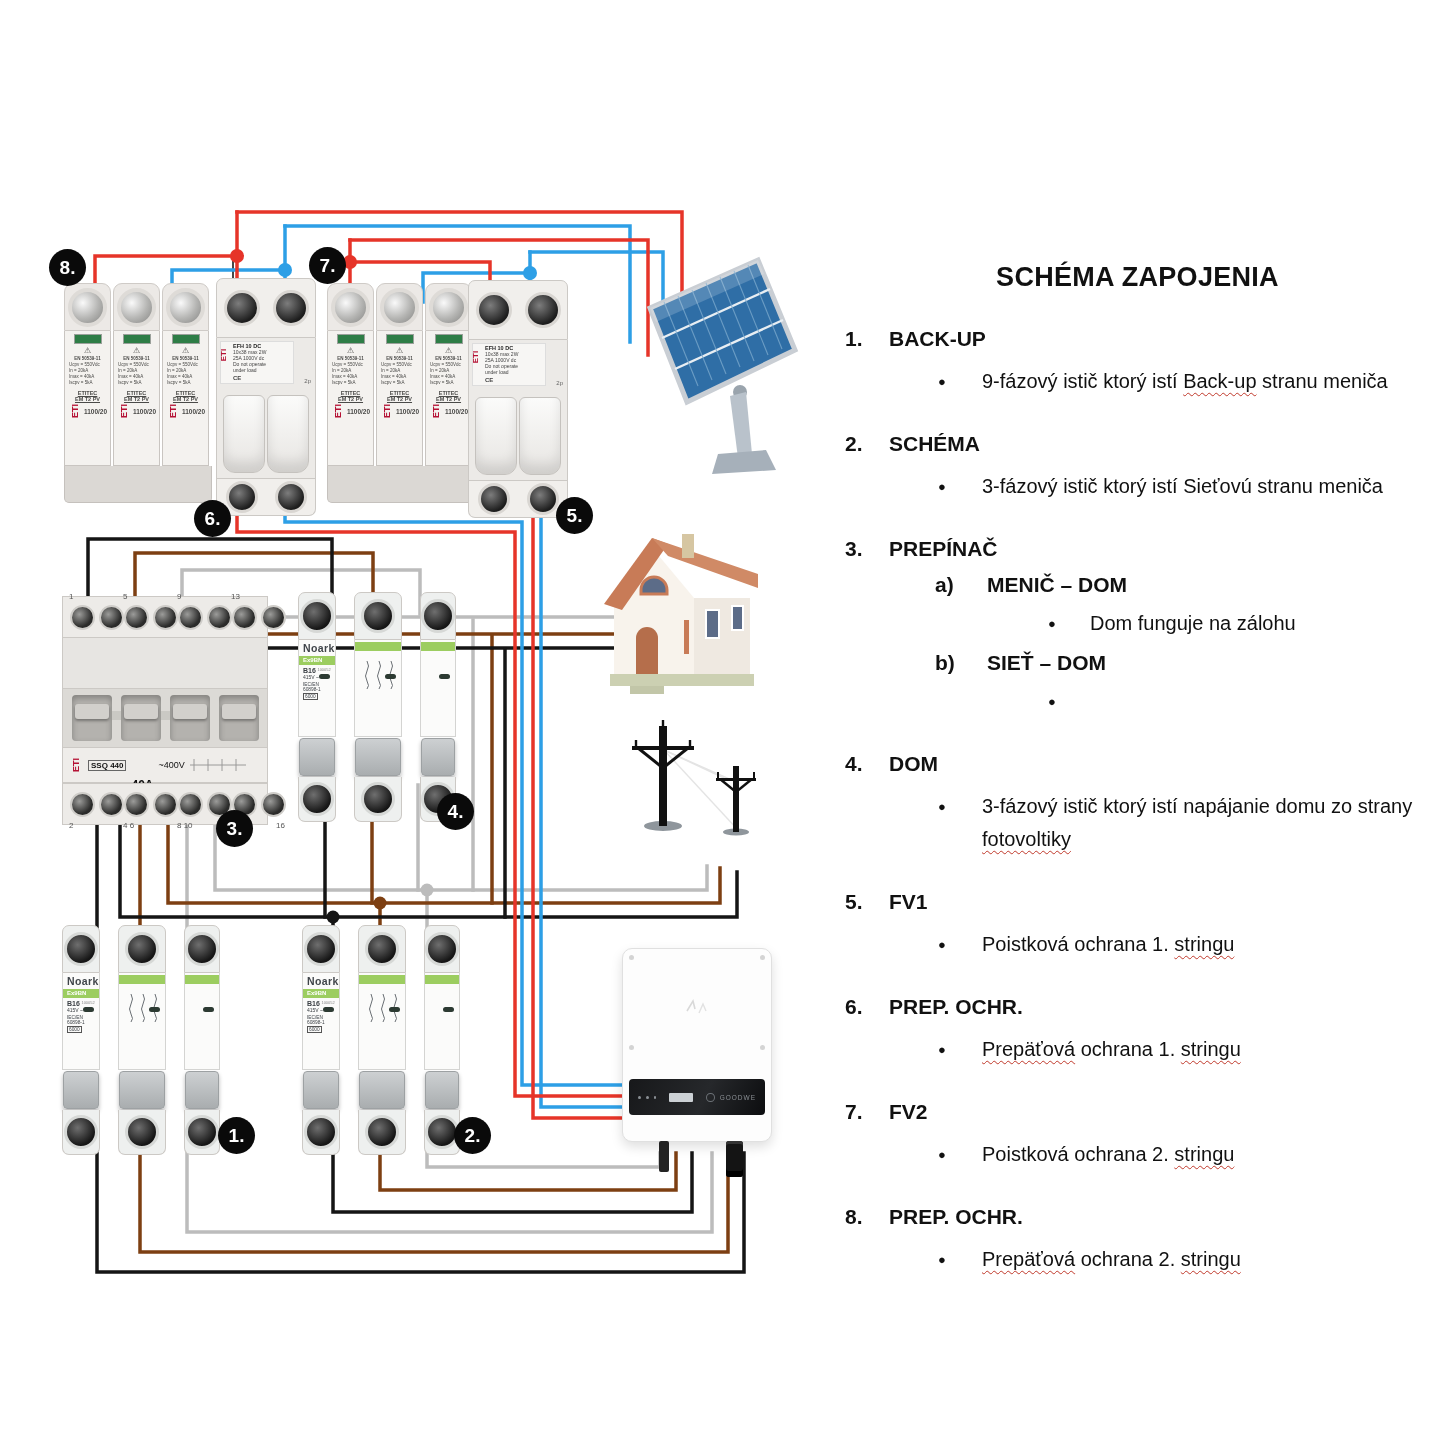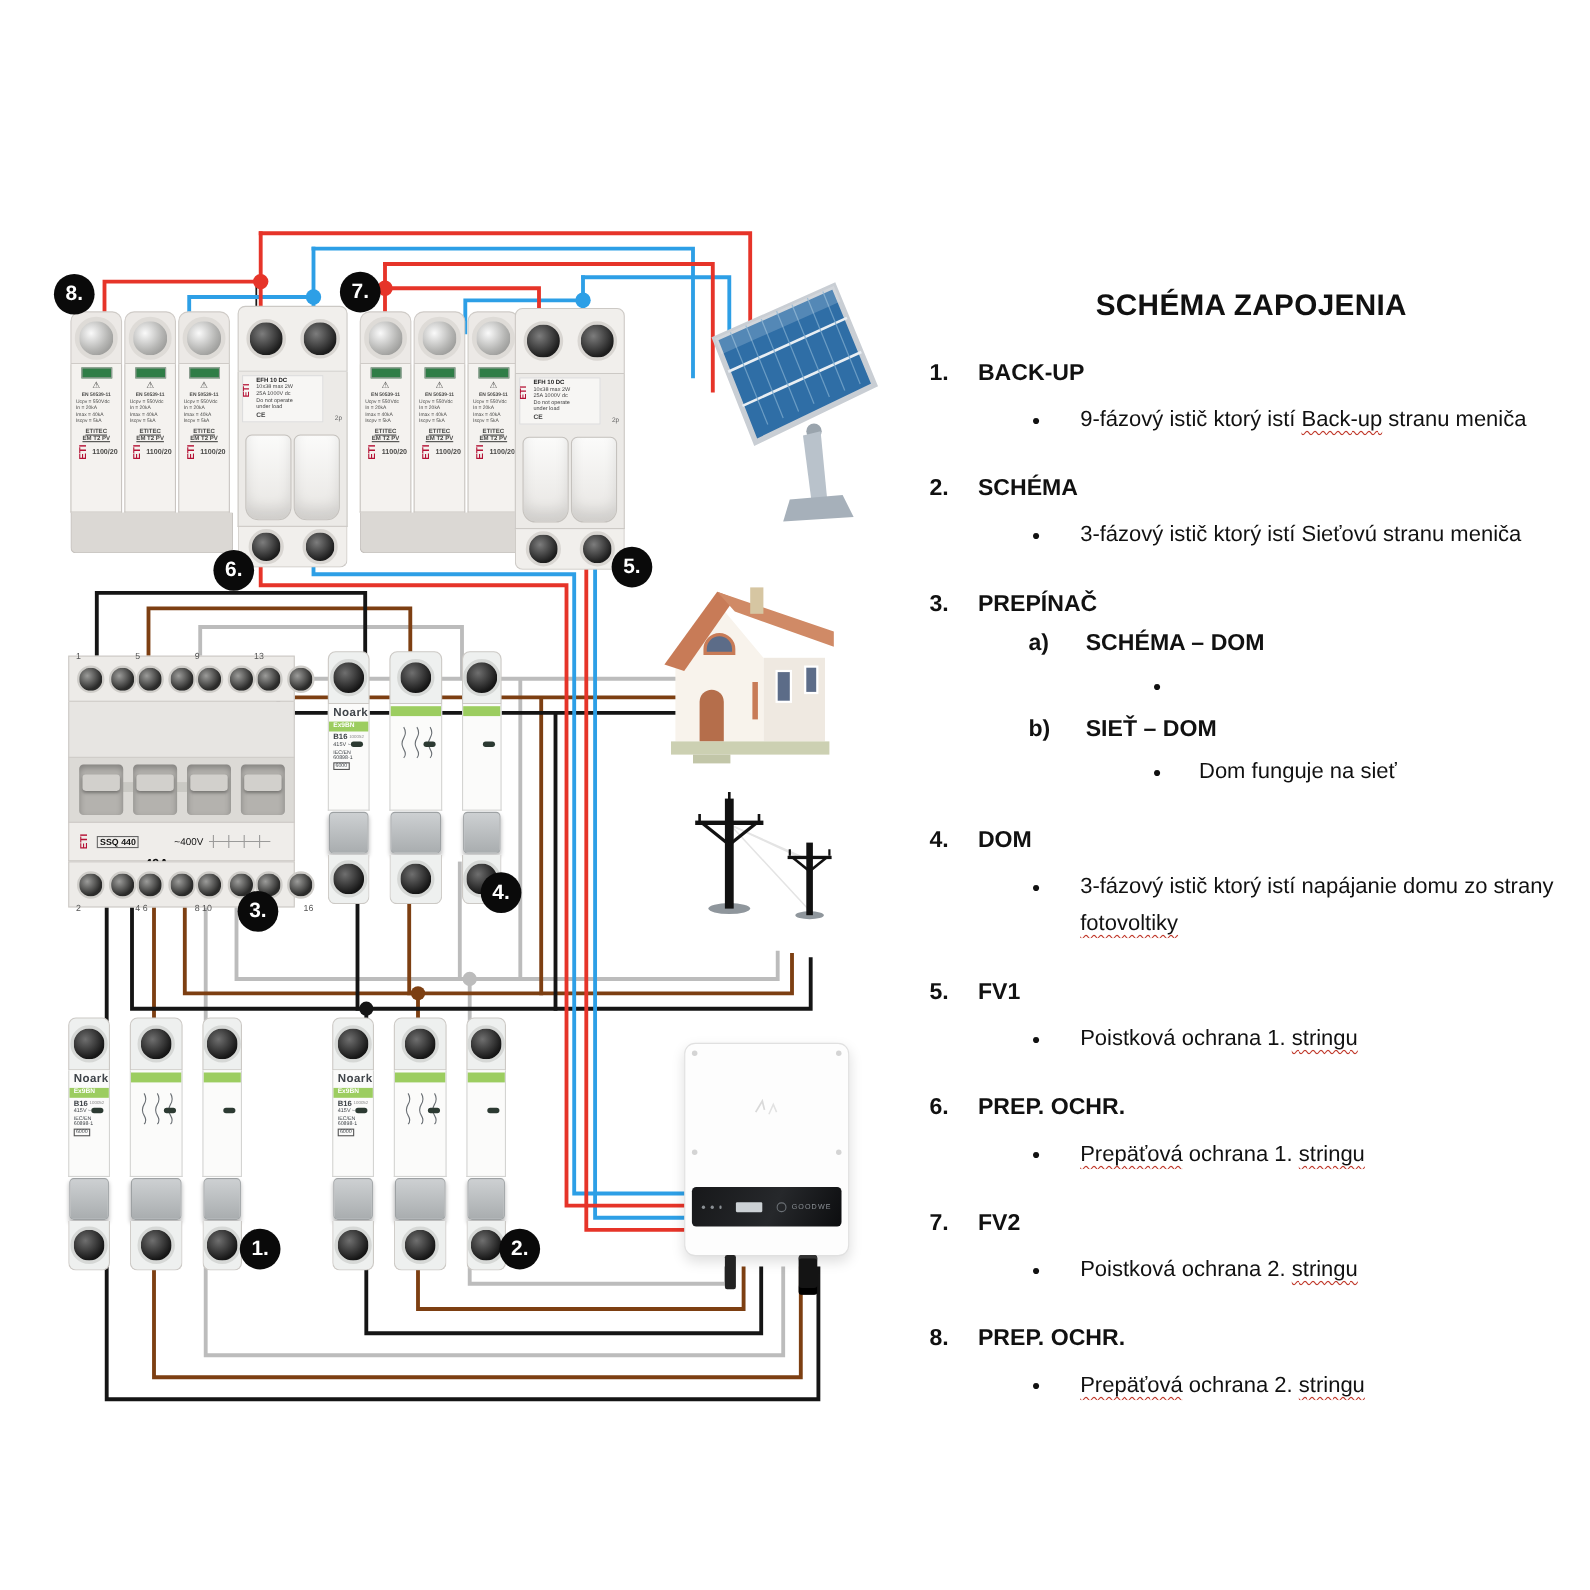--- a/index.html
+++ b/index.html
@@ -752,32 +752,32 @@
             <span class="lg-btext"><span>3-fázový istič ktorý istí Sieťovú stranu meniča</span></span>
           </div>
         </div>
         <div class="lg-item">
           <div class="lg-head">
             <span class="lg-num">3.</span>
             <span>PREPÍNAČ</span>
           </div>
           <div class="lg-sub-head">
             <span class="lg-letter">a)</span>
-            <span>SCHÉMA – DOM</span>
+            <span>MENIČ – DOM</span>
           </div>
           <div class="lg-sub-bullet">
             <span class="lg-sub-dotcol">●</span>
+            <span class="lg-btext"><span>Dom funguje na zálohu</span></span>
           </div>
           <div class="lg-sub-head">
             <span class="lg-letter">b)</span>
             <span>SIEŤ – DOM</span>
           </div>
           <div class="lg-sub-bullet">
             <span class="lg-sub-dotcol">●</span>
-            <span class="lg-btext"><span>Dom funguje na sieť</span></span>
           </div>
         </div>
         <div class="lg-item">
           <div class="lg-head">
             <span class="lg-num">4.</span>
             <span>DOM</span>
           </div>
           <div class="lg-bullet">
             <span class="lg-dotcol">●</span>
             <span class="lg-btext"><span>3-fázový istič ktorý istí napájanie domu zo strany </span><span class="sq">fotovoltiky</span></span>

